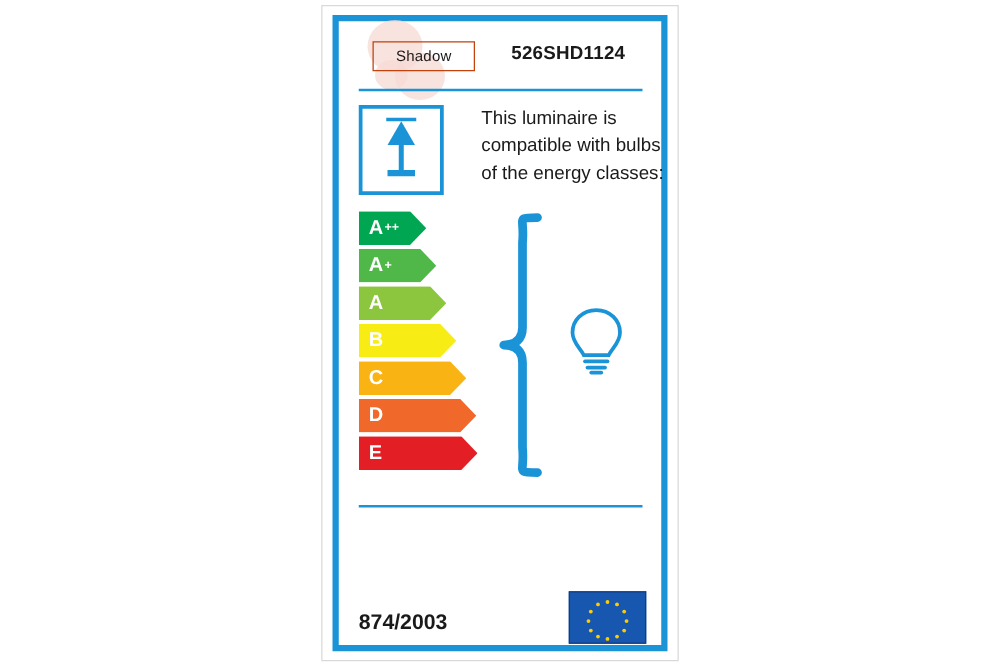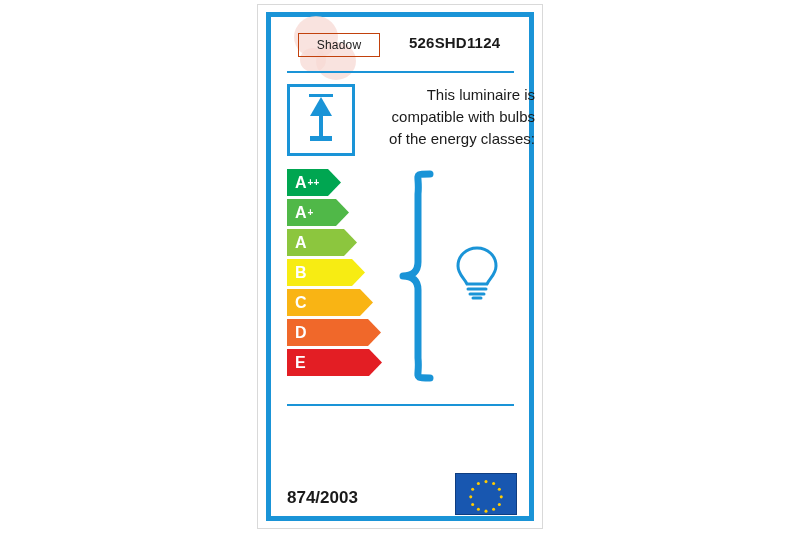--- a/index.html
+++ b/index.html
@@ -95,27 +95,26 @@
     border: 3px solid #1a94d7;
     box-sizing: border-box;
     display: flex;
     align-items: center;
     justify-content: center;
   }
   .lamp-icon { width: 44px; height: 52px; display: block; }
 
   .lum-text {
     position: absolute;
-    left: 375px;
+    left: 385px;
     top: 84px;
     width: 160px;
     font-size: 15px;
     line-height: 22px;
     color: #1a1a1a;
-    text-align: right;
   }
 
   
   .classes {
     position: absolute;
     left: 287px;
     top: 169px;
     width: 95px;
   }
   .cls-row {

